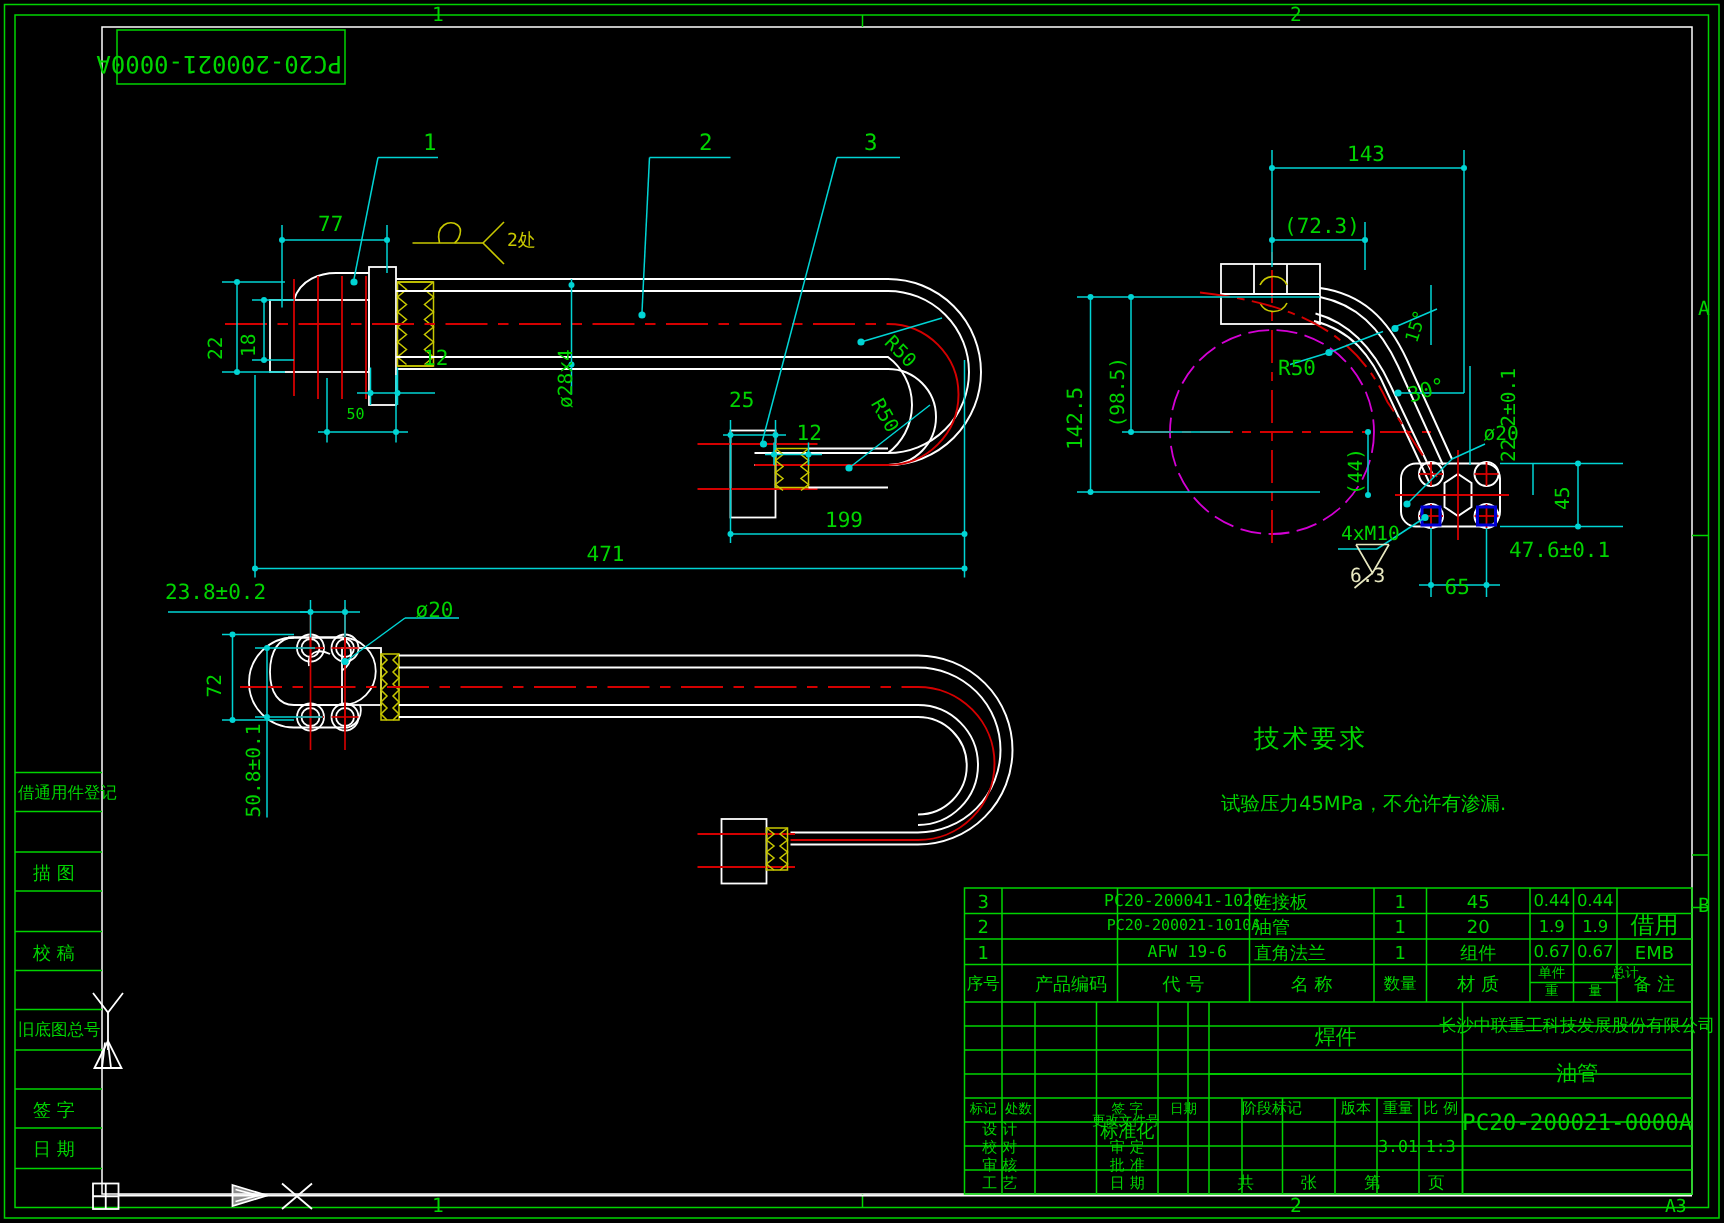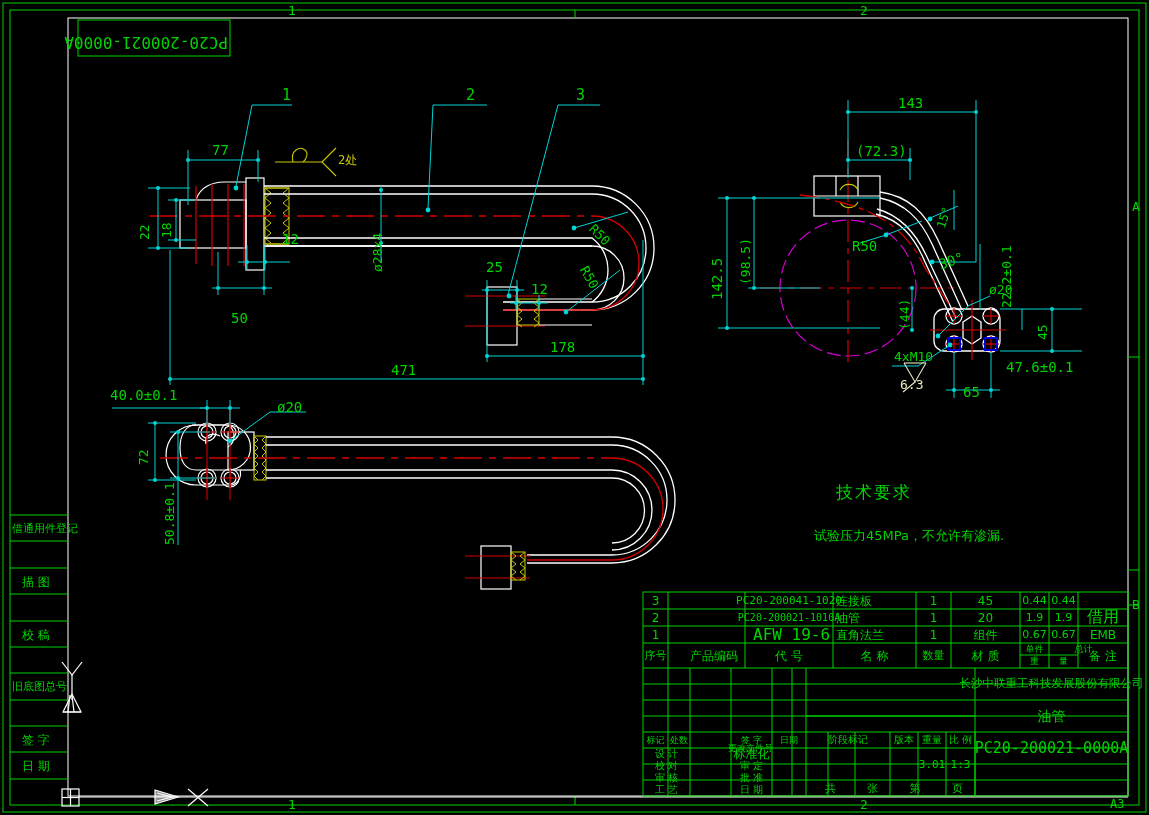--- a/index.html
+++ b/index.html
@@ -510,31 +510,31 @@
 <div class="cn" style="position:absolute;left:22px;top:758px;font-size:12px;">日  期</div>
 
 <div class="lbl" style="left:282px;top:88px;font-size:15px;">1</div>
 <div class="lbl" style="left:466px;top:88px;font-size:15px;">2</div>
 <div class="lbl" style="left:576px;top:88px;font-size:15px;">3</div>
 
 <div class="lbl" style="left:212px;top:143px;font-size:14px;">77</div>
 <div class="lbl" style="left:138px;top:240px;font-size:13px;transform:rotate(-90deg);transform-origin:left top;">22</div>
 <div class="lbl" style="left:160px;top:238px;font-size:13px;transform:rotate(-90deg);transform-origin:left top;">18</div>
 <div class="lbl" style="left:282px;top:232px;font-size:14px;">12</div>
-<div class="lbl" style="left:231px;top:272px;font-size:14px;margin-top:39px;">50</div>
+<div class="lbl" style="left:231px;top:272px;font-size:10px;">50</div>
 <div class="lbl" style="left:371px;top:272px;font-size:13px;transform:rotate(-90deg);transform-origin:left top;">ø28x4</div>
 <div class="lbl" style="left:338px;top:154px;font-size:12px;color:#c8c800;">2处</div>
 <div class="lbl" style="left:486px;top:260px;font-size:14px;">25</div>
 <div class="lbl" style="left:531px;top:282px;font-size:14px;">12</div>
 <div class="lbl" style="left:596px;top:222px;font-size:13px;transform:rotate(45deg);transform-origin:left top;">R50</div>
 <div class="lbl" style="left:589px;top:264px;font-size:13px;transform:rotate(60deg);transform-origin:left top;">R50</div>
-<div class="lbl" style="left:550px;top:340px;font-size:14px;">178</div>
+<div class="lbl" style="left:550px;top:340px;font-size:14px;">199</div>
 <div class="lbl" style="left:391px;top:363px;font-size:14px;">471</div>
 
-<div class="lbl" style="left:110px;top:388px;font-size:14px;">40.0±0.1</div>
+<div class="lbl" style="left:110px;top:388px;font-size:14px;">23.8±0.2</div>
 <div class="lbl" style="left:277px;top:400px;font-size:14px;">ø20</div>
 <div class="lbl" style="left:137px;top:465px;font-size:13px;transform:rotate(-90deg);transform-origin:left top;">72</div>
 <div class="lbl" style="left:163px;top:545px;font-size:13px;transform:rotate(-90deg);transform-origin:left top;">50.8±0.1</div>
 
 <div class="lbl" style="left:898px;top:96px;font-size:14px;">143</div>
 <div class="lbl" style="left:856px;top:144px;font-size:14px;">(72.3)</div>
 <div class="lbl" style="left:710px;top:300px;font-size:14px;transform:rotate(-90deg);transform-origin:left top;">142.5</div>
 <div class="lbl" style="left:739px;top:285px;font-size:13px;transform:rotate(-90deg);transform-origin:left top;">(98.5)</div>
 <div class="lbl" style="left:898px;top:330px;font-size:13px;transform:rotate(-90deg);transform-origin:left top;">(44)</div>
 <div class="lbl" style="left:852px;top:239px;font-size:14px;">R50</div>
@@ -563,21 +563,21 @@
 <div class="tbl" style="left:643px;top:609px;width:25px;height:17px;font-size:12px;">2</div>
 <div class="tbl mono" style="left:745px;top:609px;width:88px;height:17px;font-size:10px;">PC20-200021-1010A</div>
 <div class="tbl" style="left:834px;top:609px;width:82px;height:17px;font-size:12px;justify-content:flex-start;padding-left:2px;">油管</div>
 <div class="tbl" style="left:916px;top:609px;width:35px;height:17px;font-size:12px;">1</div>
 <div class="tbl" style="left:951px;top:609px;width:69px;height:17px;font-size:12px;">20</div>
 <div class="tbl" style="left:1020px;top:609px;width:29px;height:17px;font-size:11px;">1.9</div>
 <div class="tbl" style="left:1049px;top:609px;width:29px;height:17px;font-size:11px;">1.9</div>
 <div class="tbl" style="left:1078px;top:609px;width:50px;height:17px;font-size:12px;"></div>
 
 <div class="tbl" style="left:643px;top:626px;width:25px;height:17px;font-size:12px;">1</div>
-<div class="tbl mono" style="left:745px;top:626px;width:88px;height:17px;font-size:16px;justify-content:flex-start;padding-left:8px;">AFW 19-6</div>
+<div class="tbl mono" style="left:745px;top:626px;width:88px;height:17px;font-size:11px;justify-content:flex-start;padding-left:20px;">AFW 19-6</div>
 <div class="tbl" style="left:834px;top:626px;width:82px;height:17px;font-size:12px;justify-content:flex-start;padding-left:2px;">直角法兰</div>
 <div class="tbl" style="left:916px;top:626px;width:35px;height:17px;font-size:12px;">1</div>
 <div class="tbl" style="left:951px;top:626px;width:69px;height:17px;font-size:12px;">组件</div>
 <div class="tbl" style="left:1020px;top:626px;width:29px;height:17px;font-size:11px;">0.67</div>
 <div class="tbl" style="left:1049px;top:626px;width:29px;height:17px;font-size:11px;">0.67</div>
 <div class="tbl" style="left:1078px;top:626px;width:50px;height:17px;font-size:12px;">EMB</div>
 
 <div class="tbl" style="left:643px;top:643px;width:25px;height:25px;font-size:11px;">序号</div>
 <div class="tbl" style="left:668px;top:643px;width:92px;height:25px;font-size:12px;">产品编码</div>
 <div class="tbl" style="left:745px;top:643px;width:88px;height:25px;font-size:12px;">代    号</div>
@@ -610,17 +610,18 @@
 <div class="tbl" style="left:890px;top:732px;width:28px;height:16px;font-size:10px;">版本</div>
 <div class="tbl" style="left:918px;top:732px;width:28px;height:16px;font-size:10px;">重量</div>
 <div class="tbl" style="left:946px;top:732px;width:29px;height:16px;font-size:10px;">比  例</div>
 <div class="tbl mono" style="left:918px;top:756px;width:28px;height:16px;font-size:11px;">3.01</div>
 <div class="tbl mono" style="left:946px;top:756px;width:29px;height:16px;font-size:11px;">1:3</div>
 <div class="tbl" style="left:806px;top:780px;width:49px;height:16px;font-size:11px;">共</div>
 <div class="tbl" style="left:855px;top:780px;width:35px;height:16px;font-size:11px;">张</div>
 <div class="tbl" style="left:890px;top:780px;width:50px;height:16px;font-size:11px;">第</div>
 <div class="tbl" style="left:940px;top:780px;width:35px;height:16px;font-size:11px;">页</div>
 
+<div class="tbl" style="left:806px;top:668px;width:169px;height:48px;font-size:14px;">焊件</div>
 <div class="tbl" style="left:975px;top:668px;width:153px;height:32px;font-size:11.5px;">长沙中联重工科技发展股份有限公司</div>
 <div class="tbl" style="left:975px;top:700px;width:153px;height:32px;font-size:14px;">油管</div>
 <div class="tbl mono" style="left:975px;top:732px;width:153px;height:32px;font-size:15px;">PC20-200021-0000A</div>
 
 </div>
 
 </body></html>

